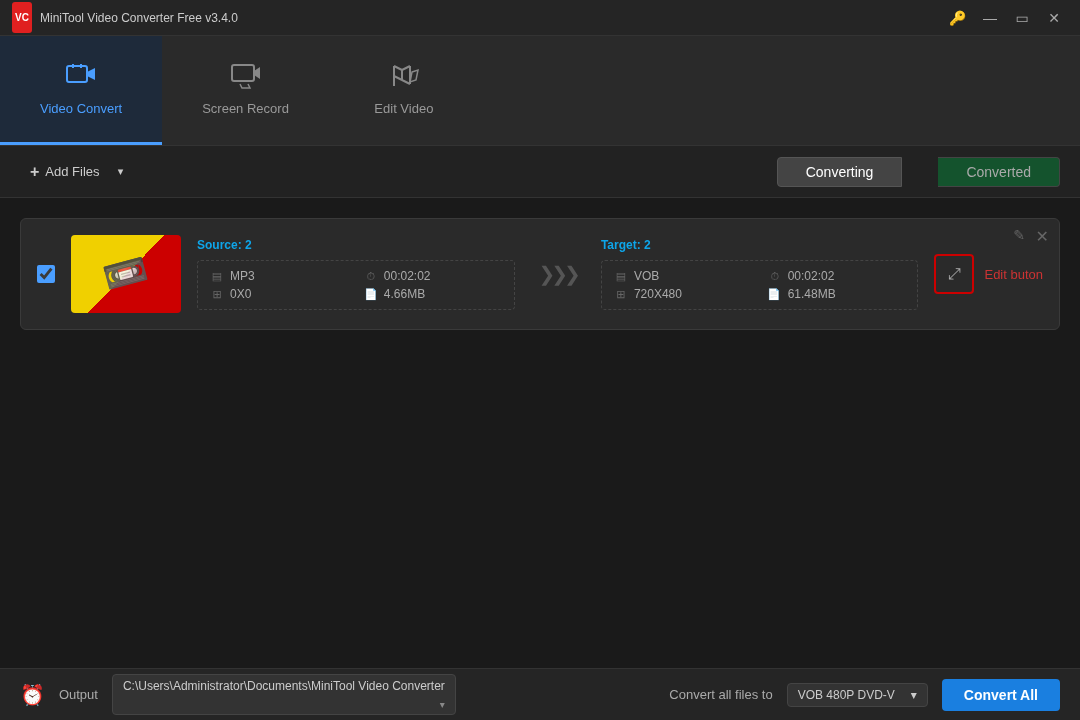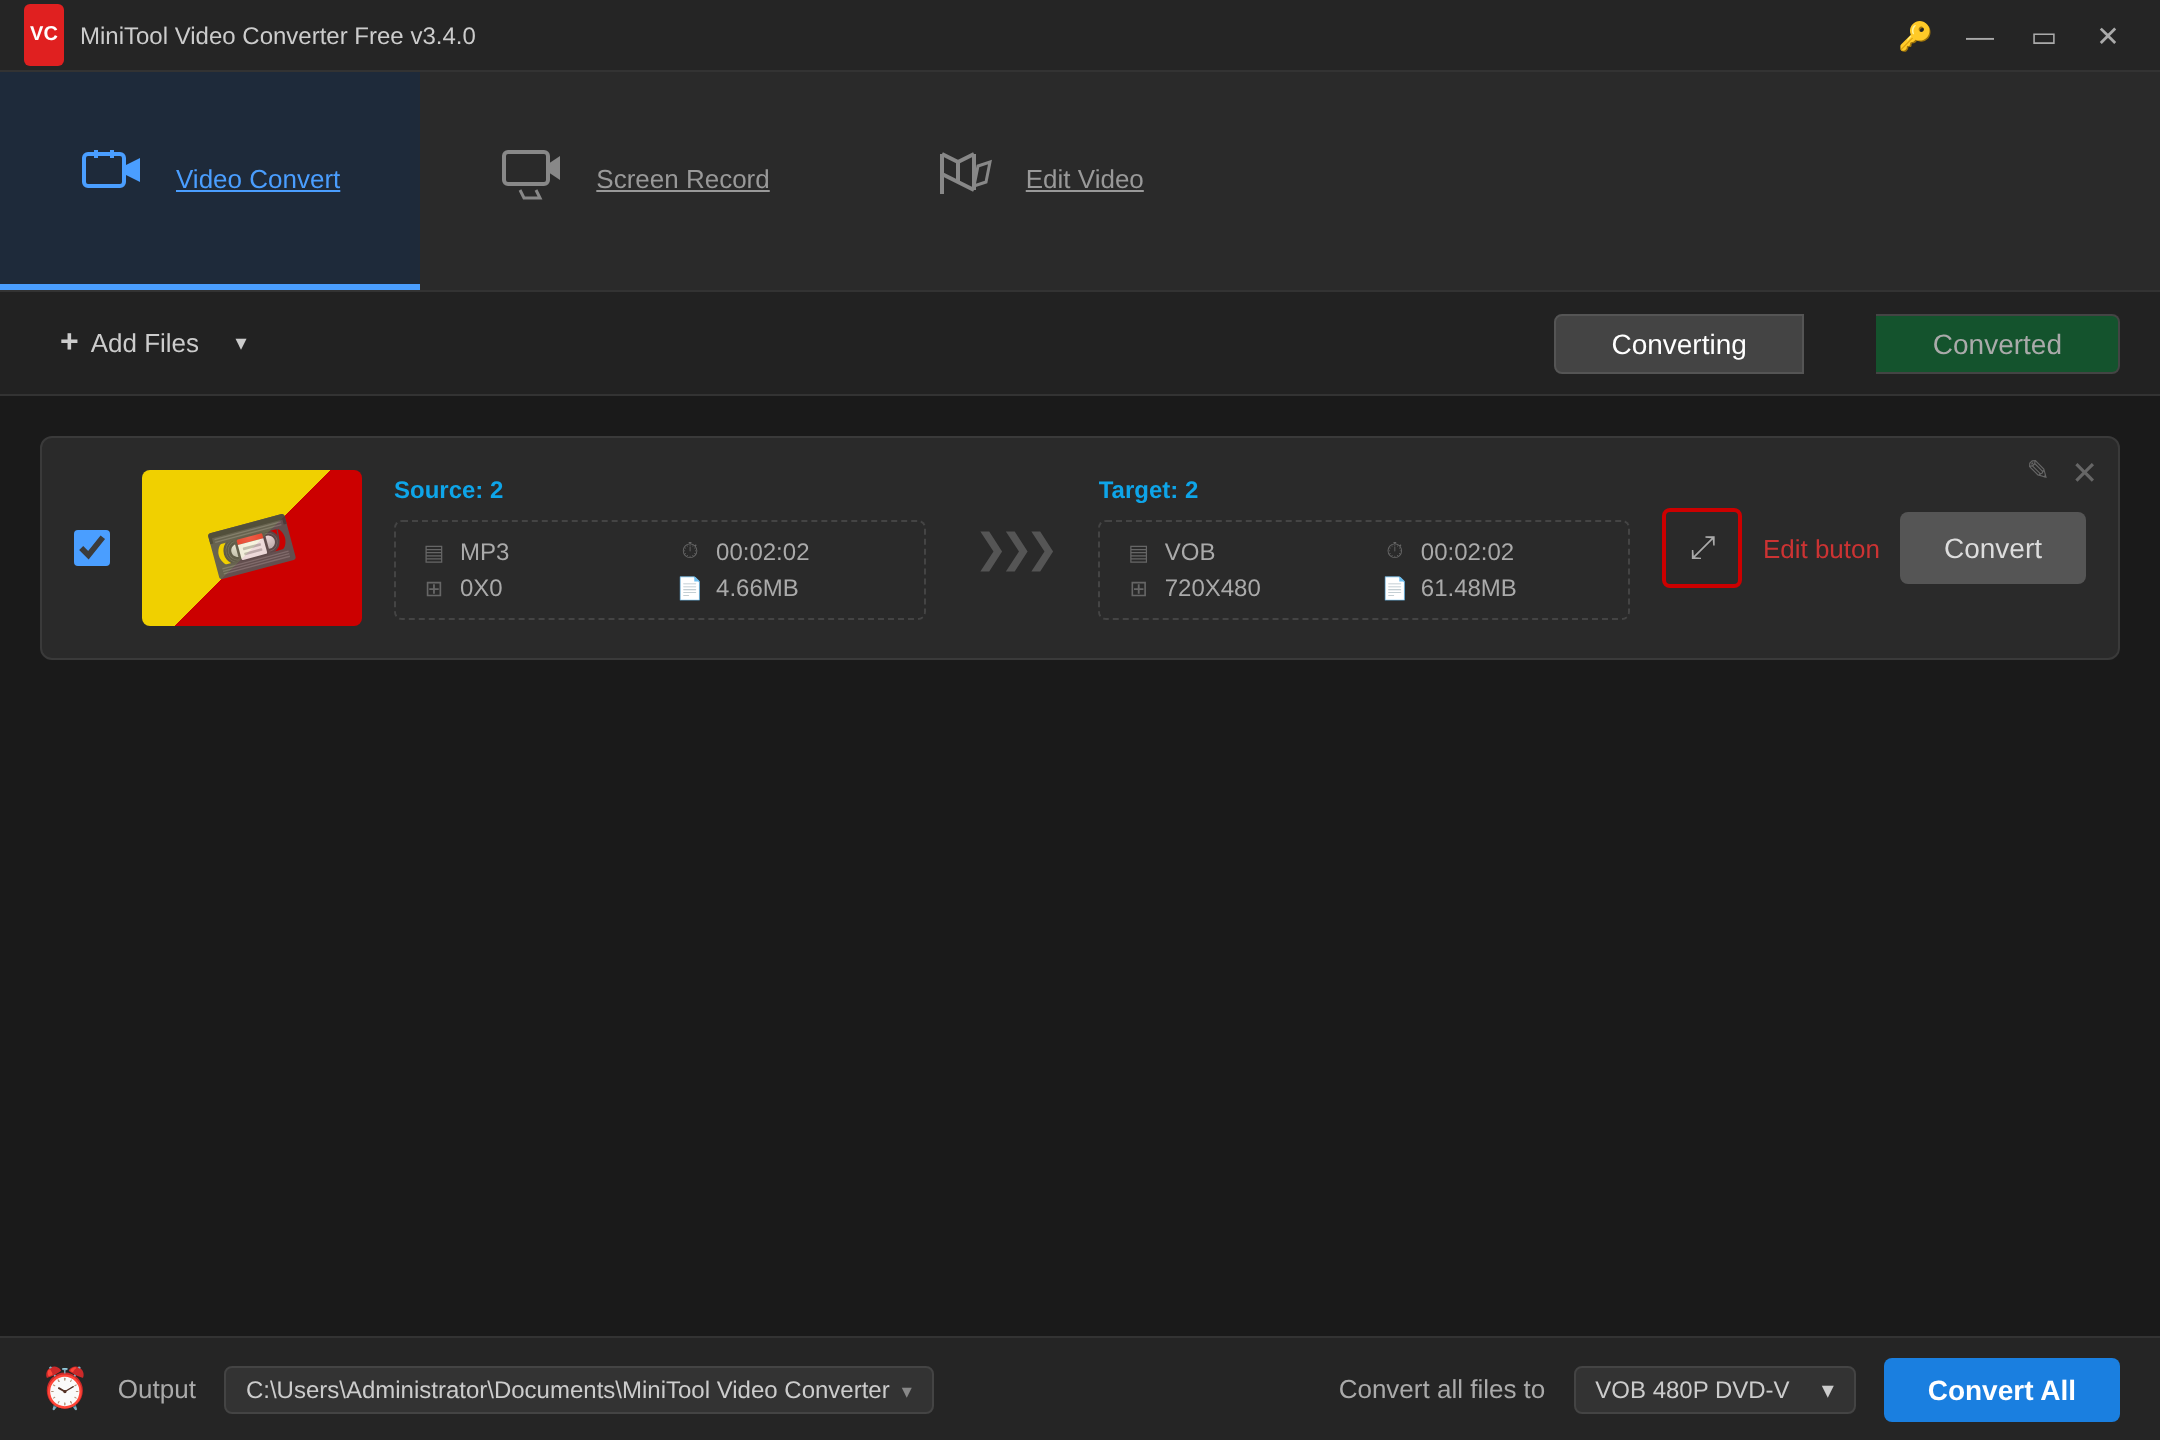--- a/index.html
+++ b/index.html
@@ -62,31 +62,31 @@
     
     #navbar {
       background: #2a2a2a;
       height: 110px;
       display: flex;
       align-items: stretch;
       border-bottom: 1px solid #333;
     }
     .nav-tab {
       display: flex;
+      flex-direction: column;
       align-items: center;
       justify-content: center;
       padding: 0 40px;
-      gap: 16px;
+      gap: 6px;
       cursor: pointer;
       color: #999;
       font-size: 13px;
       border-bottom: 3px solid transparent;
       transition: all 0.2s;
       min-width: 150px;
-      text-decoration: underline;
     }
     .nav-tab.active {
       color: #4a9eff;
       border-bottom: 3px solid #4a9eff;
       background: #1e2a3a;
     }
     .nav-tab .tab-icon {
       font-size: 28px;
       line-height: 1;
     }
@@ -323,20 +323,21 @@
       border: 1px solid #444;
       border-radius: 4px;
       color: #ccc;
       font-size: 12px;
       padding: 4px 10px;
       cursor: pointer;
       display: flex;
       align-items: flex-end;
       gap: 6px;
       min-width: 200px;
+      flex-direction: column;
     }
     #output-path-arrow {
       color: #888;
       font-size: 10px;
     }
     #convert-all-label {
       font-size: 13px;
       color: #aaa;
       margin-left: auto;
       flex-shrink: 0;
@@ -493,23 +494,20 @@
           <span>61.48MB</span>
         </div>
       </div>
     </div>
 
     <div class="edit-btn-wrap">
       <button class="edit-btn">
         <span style="font-size:16px;">⤢</span>
       </button>
       <span class="edit-label">Edit buton</span>
-      <button class="convert-btn">
-        <span>Convert</span>
-      </button>
     </div>
 
     <button class="card-edit-top">
       <span>✎</span>
     </button>
     <button class="card-close">
       <span>✕</span>
     </button>
   </div>
 </div>

